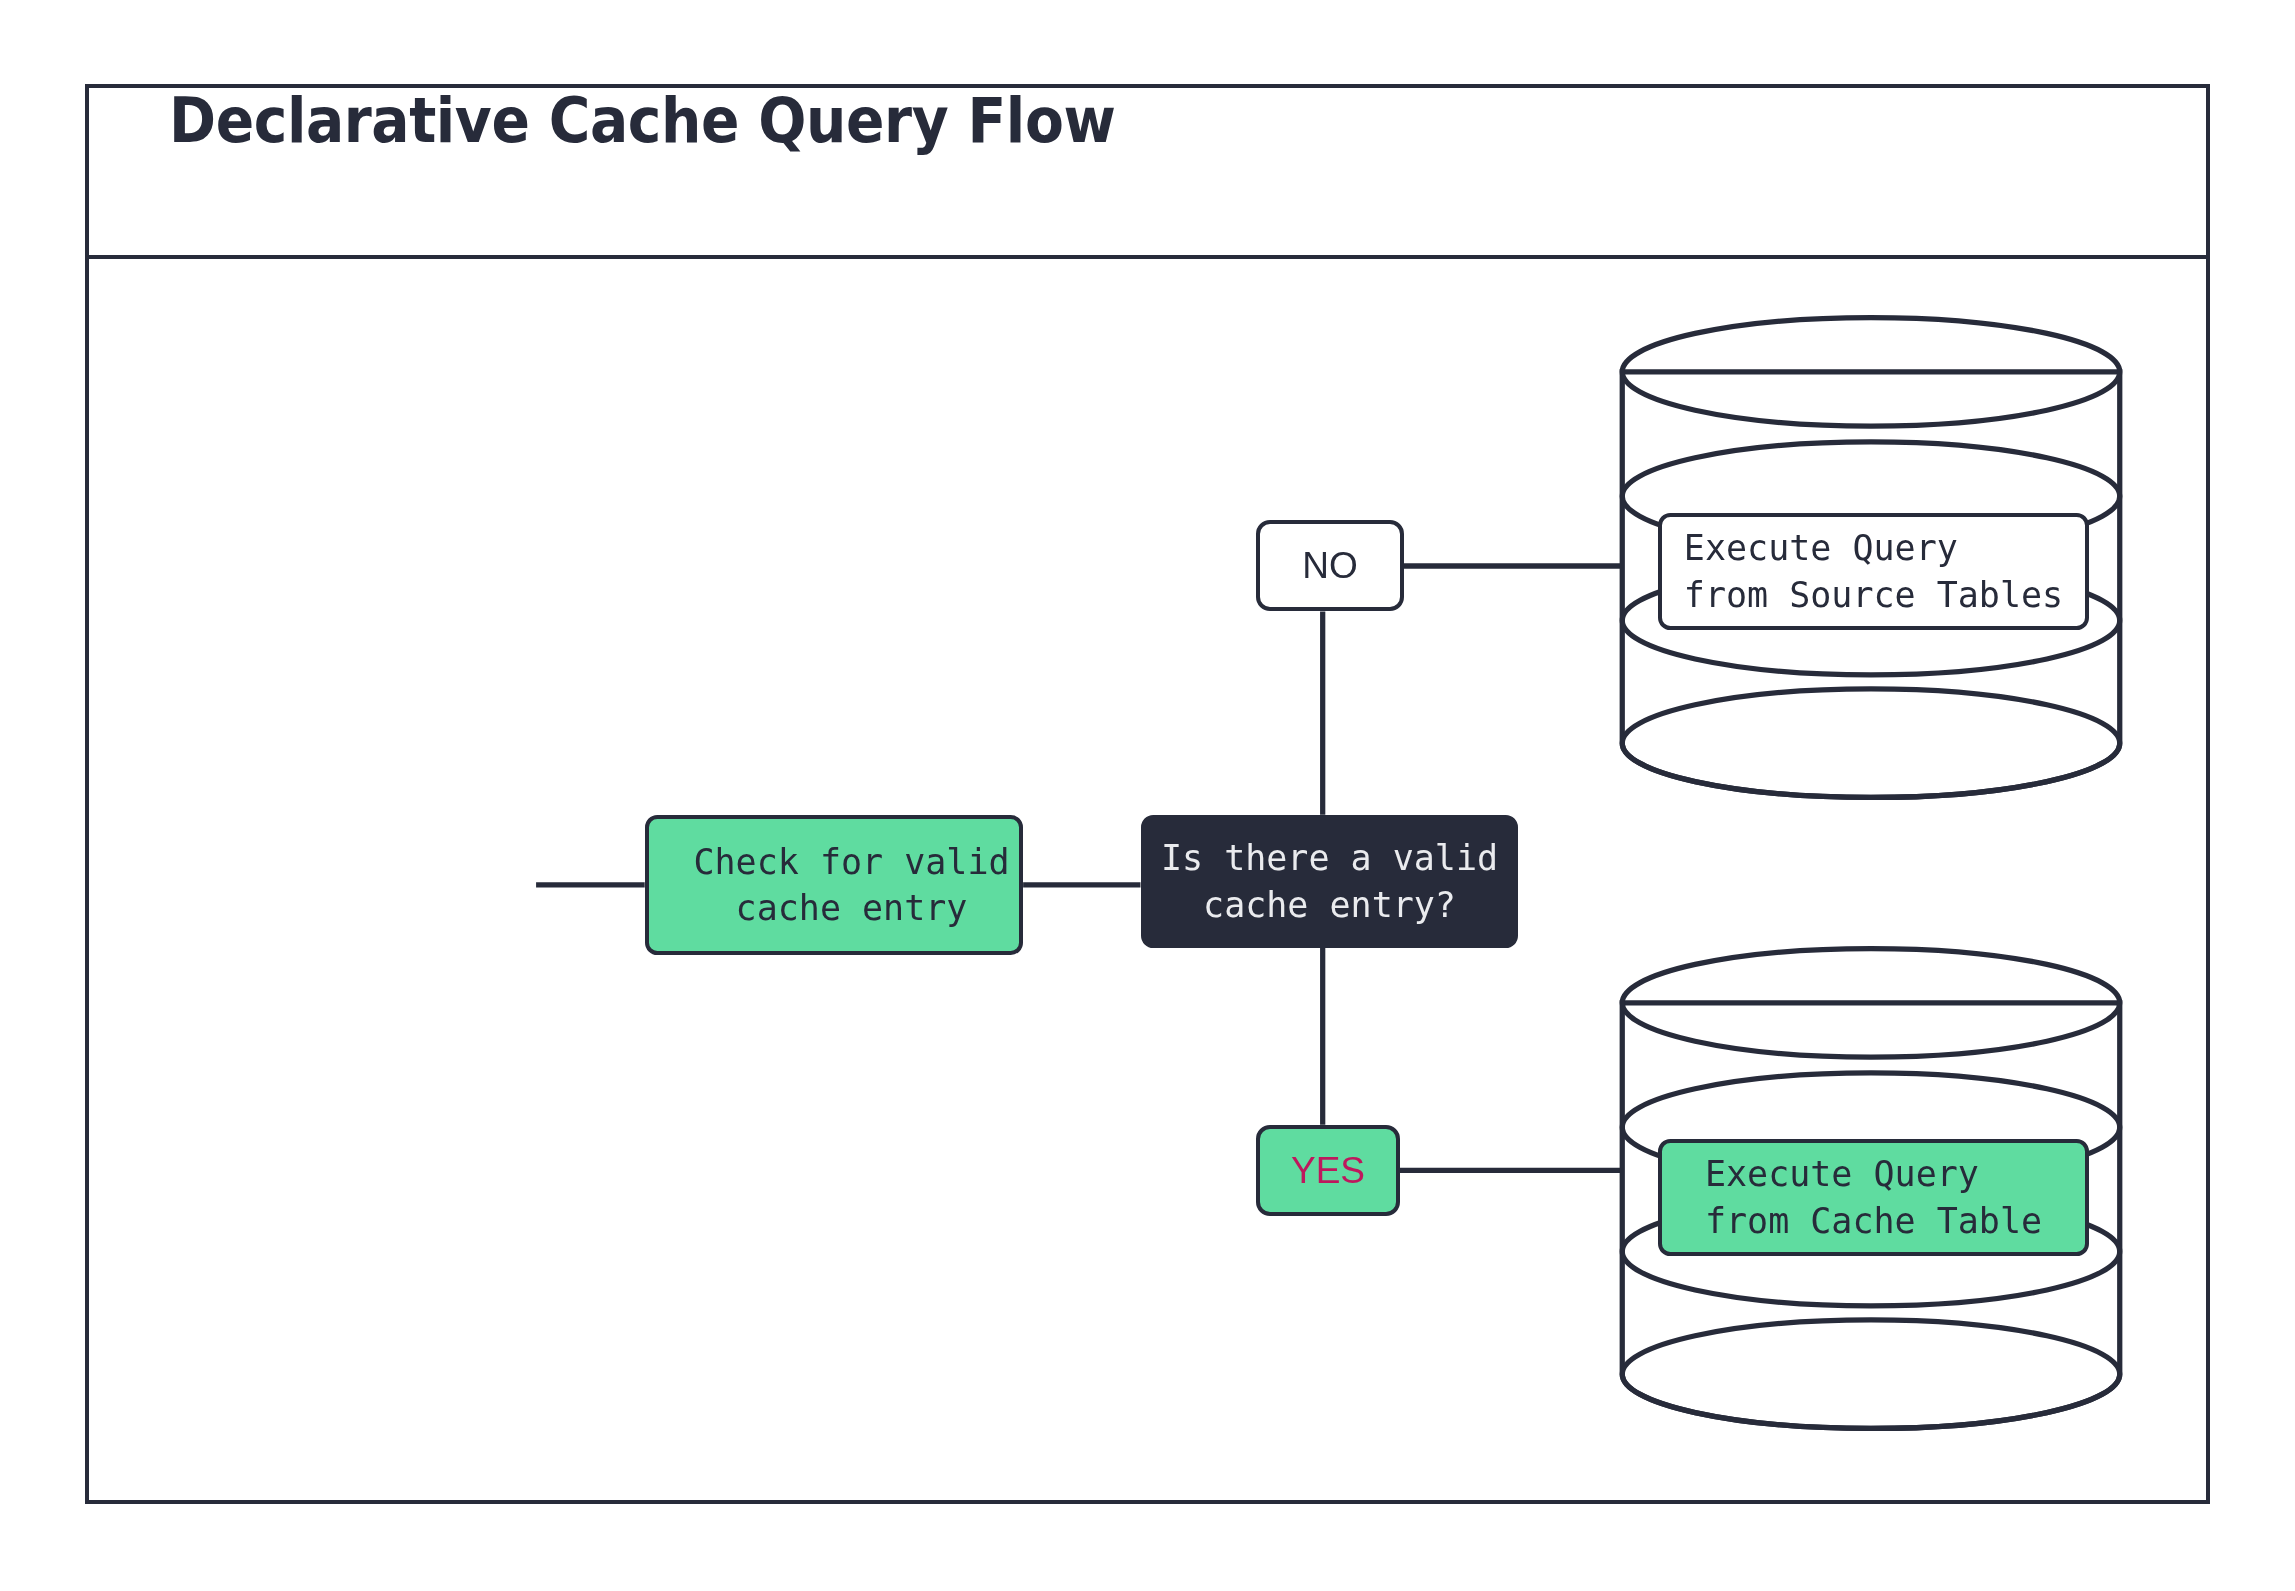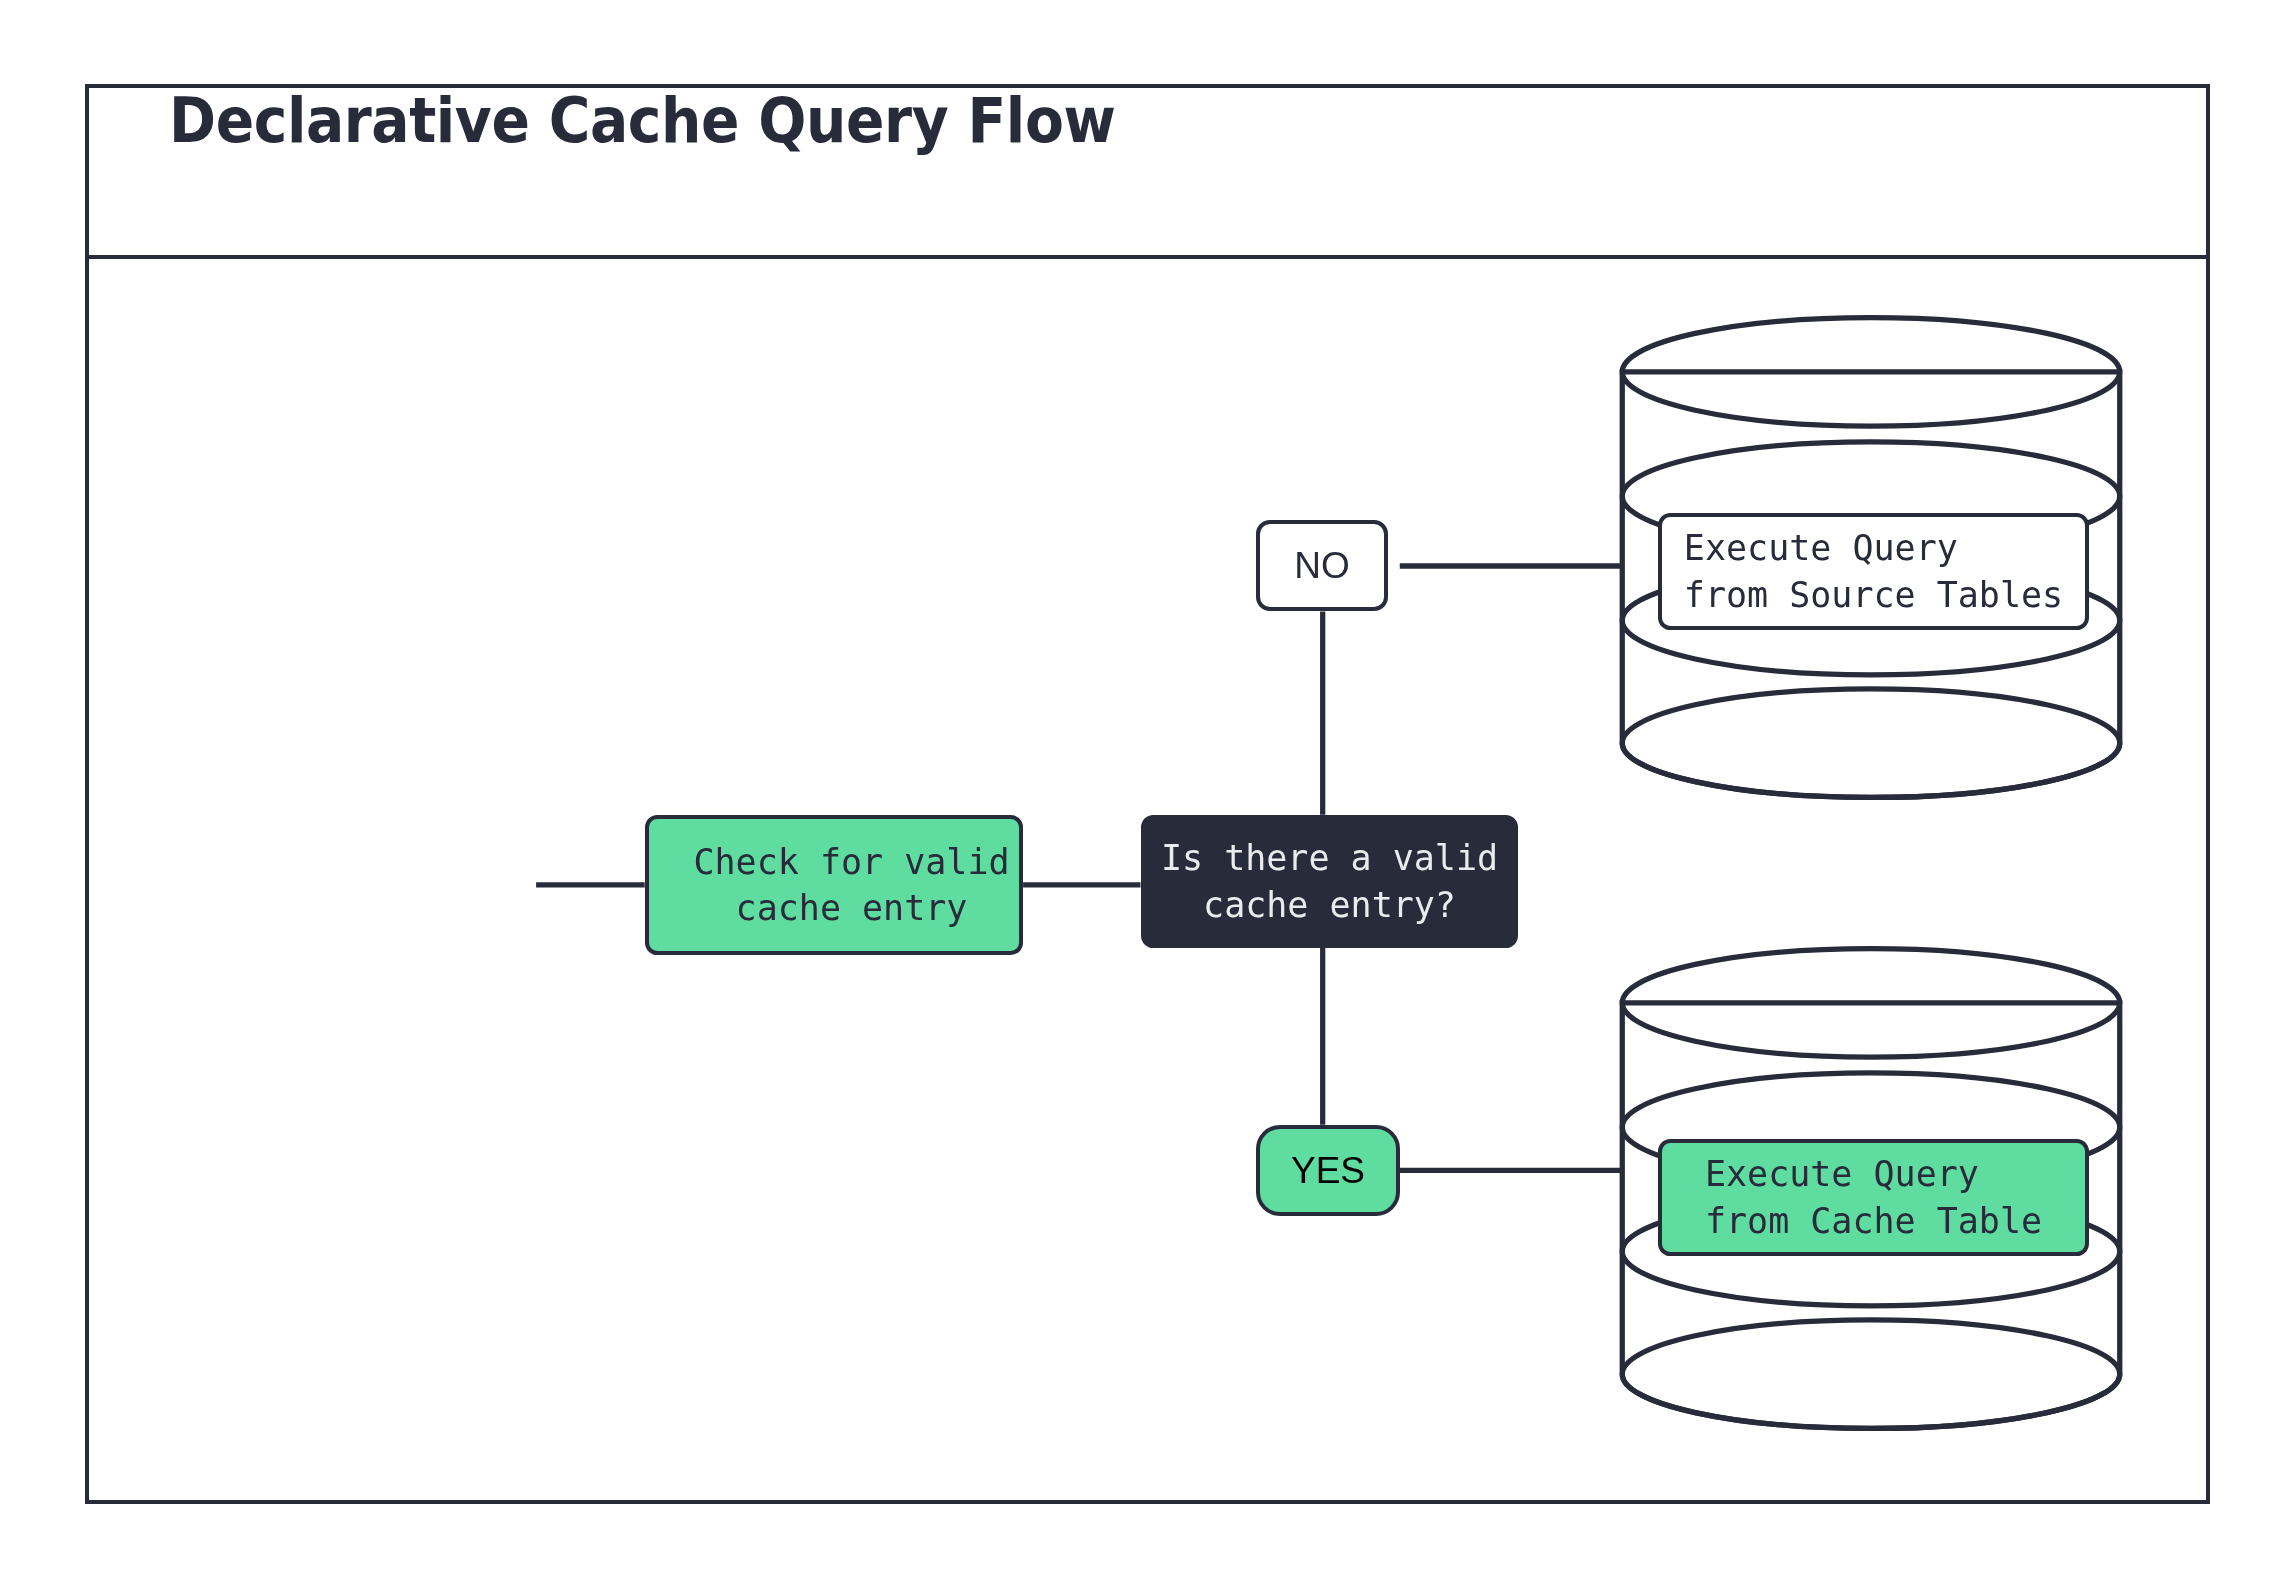--- a/index.html
+++ b/index.html
@@ -137,28 +137,28 @@
     display: flex;
     align-items: center;
     justify-content: center;
     font-family: "Liberation Sans", sans-serif;
     font-size: 37px;
     border-radius: 14px;
     border: 4.4px solid #272B3A;
     z-index: 6;
   }
   .chip.white { background: #ffffff; color: #272B3A; }
-  .chip.green { background: #5FDCA0; color: #000000; border-radius: 24px; }
+  .chip.green { background: #5FDCA0; color: #be185d; }
 
   
   #node-query-request { left: 175px;  top: 827px;  width: 361px; height: 116px; }
   #node-check-cache   { left: 645px;  top: 815px;  width: 378px; height: 140px; }
   #node-decision      { left: 1141px; top: 815px;  width: 377px; height: 133px; }
 
-  #chip-no            { left: 1256px; top: 520px;  width: 132px; height: 91px; }
+  #chip-no            { left: 1256px; top: 520px;  width: 148px; height: 91px; }
   #chip-yes           { left: 1256px; top: 1125px; width: 144px; height: 91px; }
 
   #cyl-source         { left: 1617px; top: 312px;  width: 508px; height: 491px; }
   #cyl-cache          { left: 1617px; top: 943px; width: 508px; height: 491px; }
 
   #label-source       { left: 1658px; top: 513px;  width: 431px; height: 117px; }
   #label-cache        { left: 1658px; top: 1139px; width: 431px; height: 117px; }
 </style>
 </head>
 <body>

